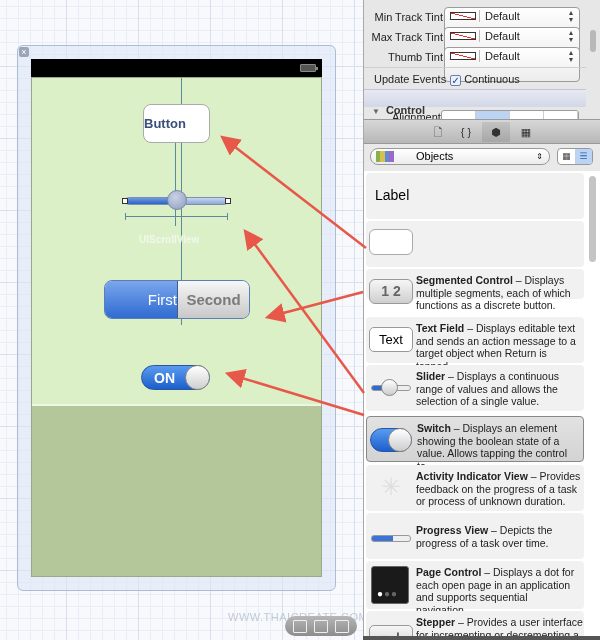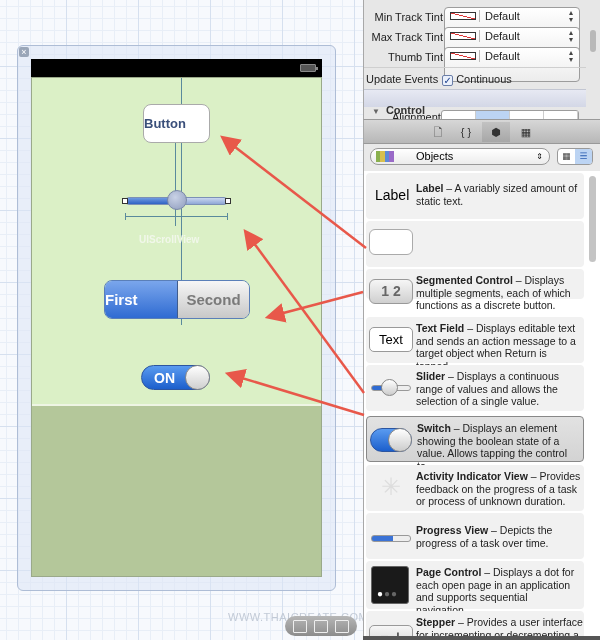--- a/index.html
+++ b/index.html
@@ -20,39 +20,39 @@
 .btn-rr{position:absolute;left:143px;top:104px;width:67px;height:39px;background:#fff;border:1px solid #aaa;border-radius:8px;font-weight:bold;font-size:13px;color:#3a4f7a;text-align:left;line-height:38px}
 .slider-track{position:absolute;left:125px;top:197px;width:103px;height:8px;border-radius:4px;background:linear-gradient(#c9d6ef,#8fa7d6);border:1px solid #7c90b6}
 .slider-fill{position:absolute;left:0;top:0;width:52px;height:100%;border-radius:4px;background:linear-gradient(#6f9ae0,#2f62c4)}
 .slider-thumb{position:absolute;left:167px;top:190px;width:20px;height:20px;border-radius:50%;background:radial-gradient(circle at 40% 35%,#c9d2e6,#8e9cbd);border:1px solid #7a88a8}
 .handle{position:absolute;width:6px;height:6px;background:#fff;border:1px solid #333}
 .sv-guide{position:absolute;left:125px;top:216px;width:103px;height:1px;background:#5a8a9c}
 .sv-guide:before,.sv-guide:after{content:"";position:absolute;top:-3px;width:1px;height:7px;background:#5a8a9c}
 .sv-guide:before{left:0}.sv-guide:after{right:0}
 .sv-label{position:absolute;left:139px;top:234px;font-size:10px;font-weight:bold;color:#f1f7ea}
 .seg{position:absolute;left:104px;top:280px;width:146px;height:39px;border-radius:8px;overflow:hidden;border:1px solid #5a7fb8;display:flex}
-.seg-first{width:73px;background:linear-gradient(#7aa6ec,#2f6bd2);color:#fff;font-weight:bold;font-size:15px;text-align:left;line-height:37px;border-right:1px solid #3f5c8d}
+.seg-first{width:73px;background:linear-gradient(#7aa6ec,#2f6bd2);color:#fff;font-weight:normal;font-size:15px;text-align:right;line-height:37px;border-right:1px solid #3f5c8d}
 .seg-second{flex:1;background:linear-gradient(#f6f6f6,#c8c8c8);color:#7a7a7a;font-weight:bold;font-size:15px;text-align:center;line-height:37px}
 .switch{position:absolute;left:141px;top:365px;width:69px;height:25px;border-radius:13px;background:linear-gradient(#5a9bf0,#1c5fcc);border:1px solid #2c55a0}
 .switch-label{position:absolute;left:12px;top:4px;color:#fff;font-weight:bold;font-size:14px}
 .switch-knob{position:absolute;right:-1px;top:-1px;width:25px;height:25px;border-radius:50%;background:linear-gradient(#fff,#cfcfcf);border:1px solid #888}
 .watermark{position:absolute;left:228px;top:611px;font-size:11px;color:#c2cad6;letter-spacing:0.5px}
 .zoombar{position:absolute;left:285px;top:616px;width:72px;height:20px;border-radius:10px;background:linear-gradient(#b6b6b6,#8c8c8c);display:flex;justify-content:space-around;align-items:center;padding:0 5px}
 .zb{width:14px;height:13px;border:1.5px solid #eee;border-radius:1px}
 .arrows{position:absolute;left:0;top:0;width:600px;height:640px;pointer-events:none}
 
 .inspector{position:absolute;left:363px;top:0;width:237px;height:119px;background:#e7e7e7;border-left:1px solid #a8a8a8}
 .insp-row{position:absolute;left:0;width:220px;height:20px;font-size:11px;color:#222}
 .insp-label{position:absolute;right:141px;top:4px;text-align:center;white-space:nowrap}
 .insp-select{position:absolute;left:80px;top:0;width:136px;height:35px;background:linear-gradient(#fff,#ececec);border:1px solid #9c9c9c;border-radius:4px}
 .swatch{position:absolute;left:5px;top:4px;width:26px;height:8px;border:1px solid #333;background:linear-gradient(to top right,#fff 45%,#d33 47%,#d33 53%,#fff 55%)}
 .sel-text{position:absolute;left:40px;top:2px;font-size:11px}
 .sel-div{position:absolute;left:34px;top:2px;width:1px;height:12px;background:#bbb}
 .updown{position:absolute;right:6px;top:1px;font-size:8px;color:#444;line-height:7px}
-.ue{position:absolute;left:2px;top:73px;font-size:11px;color:#222}
+.ue{position:absolute;left:10px;top:73px;font-size:11px;color:#222}
 .cb{display:inline-block;width:11px;height:11px;border:1px solid #6a7ea8;border-radius:2px;background:#eaf0fb;color:#1b3f8a;font-size:10px;line-height:10px;text-align:center;vertical-align:-1px;margin:0 3px 0 4px}
 .sep1{position:absolute;left:0;top:67px;width:222px;height:1px;background:#cfcfcf}
 .ctrl-hdr{position:absolute;left:0;top:89px;width:222px;height:18px;background:linear-gradient(#e7e9f3,#d3d7e6);border-top:1px solid #c2c6d2;font-size:11px;font-weight:bold;color:#333;padding:14px 0 0 8px}
 .align-row{position:absolute;left:0;top:108px;width:222px;height:11px;overflow:hidden}
 .align-label{position:absolute;left:28px;top:3px;font-size:11px;color:#222}
 .align-seg{position:absolute;left:77px;top:2px;width:138px;height:16px;border:1px solid #9c9c9c;border-radius:3px;background:#fff;display:flex}
 .align-seg span{flex:1;border-right:1px solid #ccc}
 .align-seg span.on{background:#bcd4f3}
 .insp-scroll{position:absolute;right:4px;top:30px;width:6px;height:22px;border-radius:3px;background:#b8b8b8}
 
@@ -169,21 +169,20 @@
   <div class="objsel"><div class="books"></div><span>Objects</span><span style="position:absolute;right:6px;top:0;font-size:8px">⇕</span></div>
   <div class="viewtoggle">
       <span>▦</span>
       <span class="on">☰</span>
     </div>
 </div>
 
 <div class="liblist">
   <div class="libitem" style="top:2px;height:46px">
     <div class="libicon" style="font-size:14px;padding-top:9px;padding-left:6px">Label</div>
-    <div class="libtext" style="top:9px"><b>Label</b><span> – A variably sized amount of static text.</span></div>
   </div>
   <div class="libitem" style="top:50px;height:46px">
     <div class="libicon" style="top:8px;border:1px solid #aaa;border-radius:6px;background:#fff;height:26px"></div>
   </div>
   <div class="libitem" style="top:98px;height:30px">
     <div class="libicon" style="top:10px;height:25px;border:1px solid #999;border-radius:6px;background:linear-gradient(#f6f6f6,#cfcfcf);font-weight:bold;font-size:14px;color:#666;text-align:center;line-height:23px">1 2</div>
     <div class="libtext"><b>Segmented Control</b><span> – Displays multiple segments, each of which functions as a discrete button.</span></div>
   </div>
   <div class="libitem" style="top:146px;height:46px">
     <div class="libicon" style="top:10px;height:25px;border:1px solid #999;border-radius:5px;background:#fff;font-size:13px;text-align:center;line-height:23px">Text</div>

